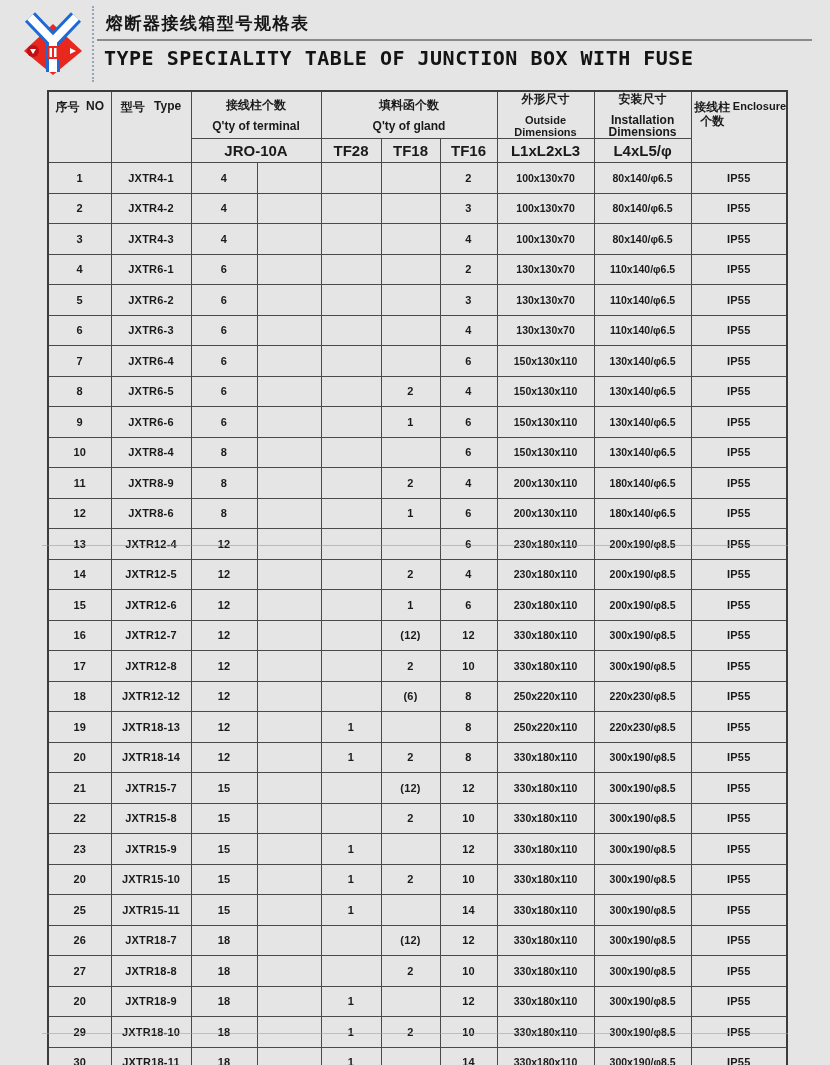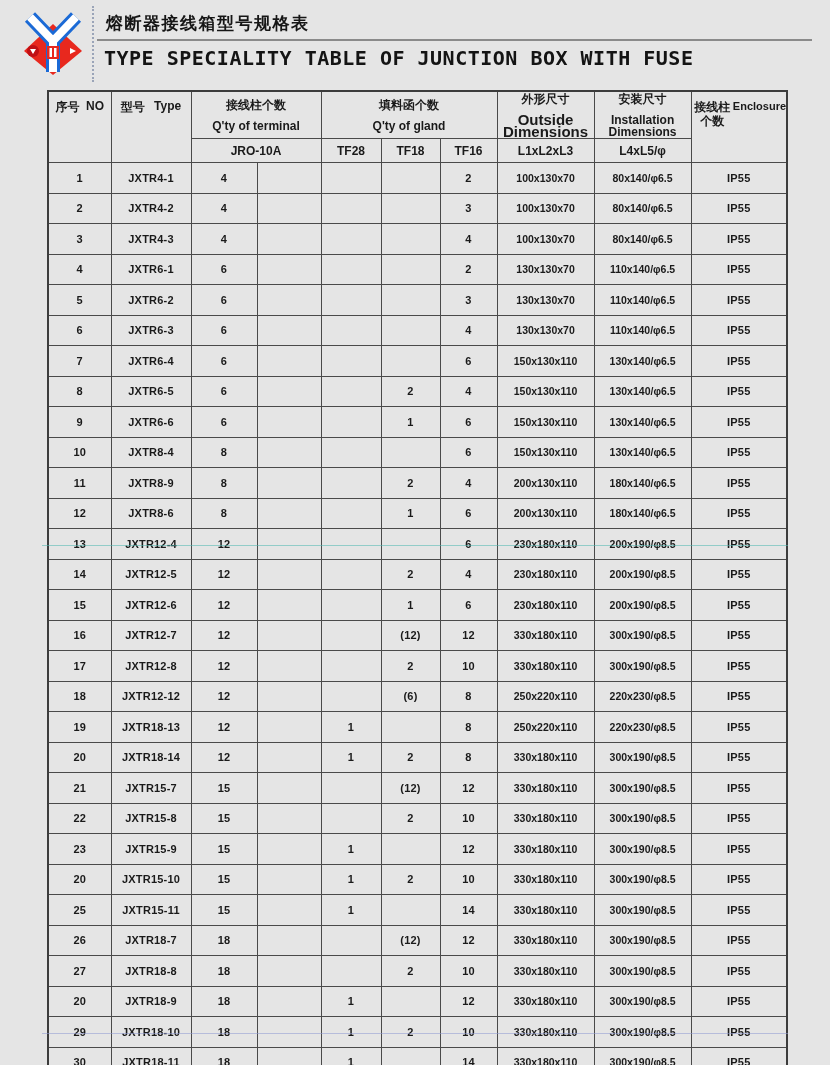--- a/index.html
+++ b/index.html
@@ -38,21 +38,21 @@
     width:739px;border-collapse:collapse;table-layout:fixed;
     border:2px solid #3c3c3c;
   }
   table.spec th, table.spec td{
     border:1px solid #4a4a4a;
     text-align:center;vertical-align:middle;
     font-weight:bold;color:#1a1a1a;
     padding:0;overflow:hidden;
   }
   table.spec thead tr.h1 th{height:31px;}
-  table.spec thead tr.h2 th{height:23px;font-size:12px;margin-left:40px;}
+  table.spec thead tr.h2 th{height:23px;font-size:15px;margin-left:40px;}
   table.spec tbody tr{height:30.5px;}
   table.spec tbody td{font-size:11px;letter-spacing:0.2px;}
   table.spec tbody td:nth-child(8),
   table.spec tbody td:nth-child(9){font-size:10.5px;letter-spacing:0;}
   .cn{font-size:12px;line-height:14px;}
   .en{font-size:12px;line-height:12px;font-weight:bold;}
   .stack2{display:flex;flex-direction:row;justify-content:space-evenly;height:54px;}
   .tight{display:flex;flex-direction:column;justify-content:center;gap:8px;}
   
   .artifact{position:absolute;left:42px;width:746px;height:1px;opacity:.55;}
@@ -117,21 +117,21 @@
         </th>
         <th colspan="3">
           <div class="tight">
             <span class="cn">填料函个数</span>
             <span class="en">Q'ty of gland</span>
           </div>
         </th>
         <th>
           <div class="tight">
             <span class="cn">外形尺寸</span>
-            <span class="en" style="font-size:15px">Outside Dimensions</span>
+            <span class="en" style="font-size:11px">Outside Dimensions</span>
           </div>
         </th>
         <th>
           <div class="tight">
             <span class="cn">安装尺寸</span>
             <span class="en" style="font-size:12px">Installation Dimensions</span>
           </div>
         </th>
         <th rowspan="2">
           <div class="stack2">

